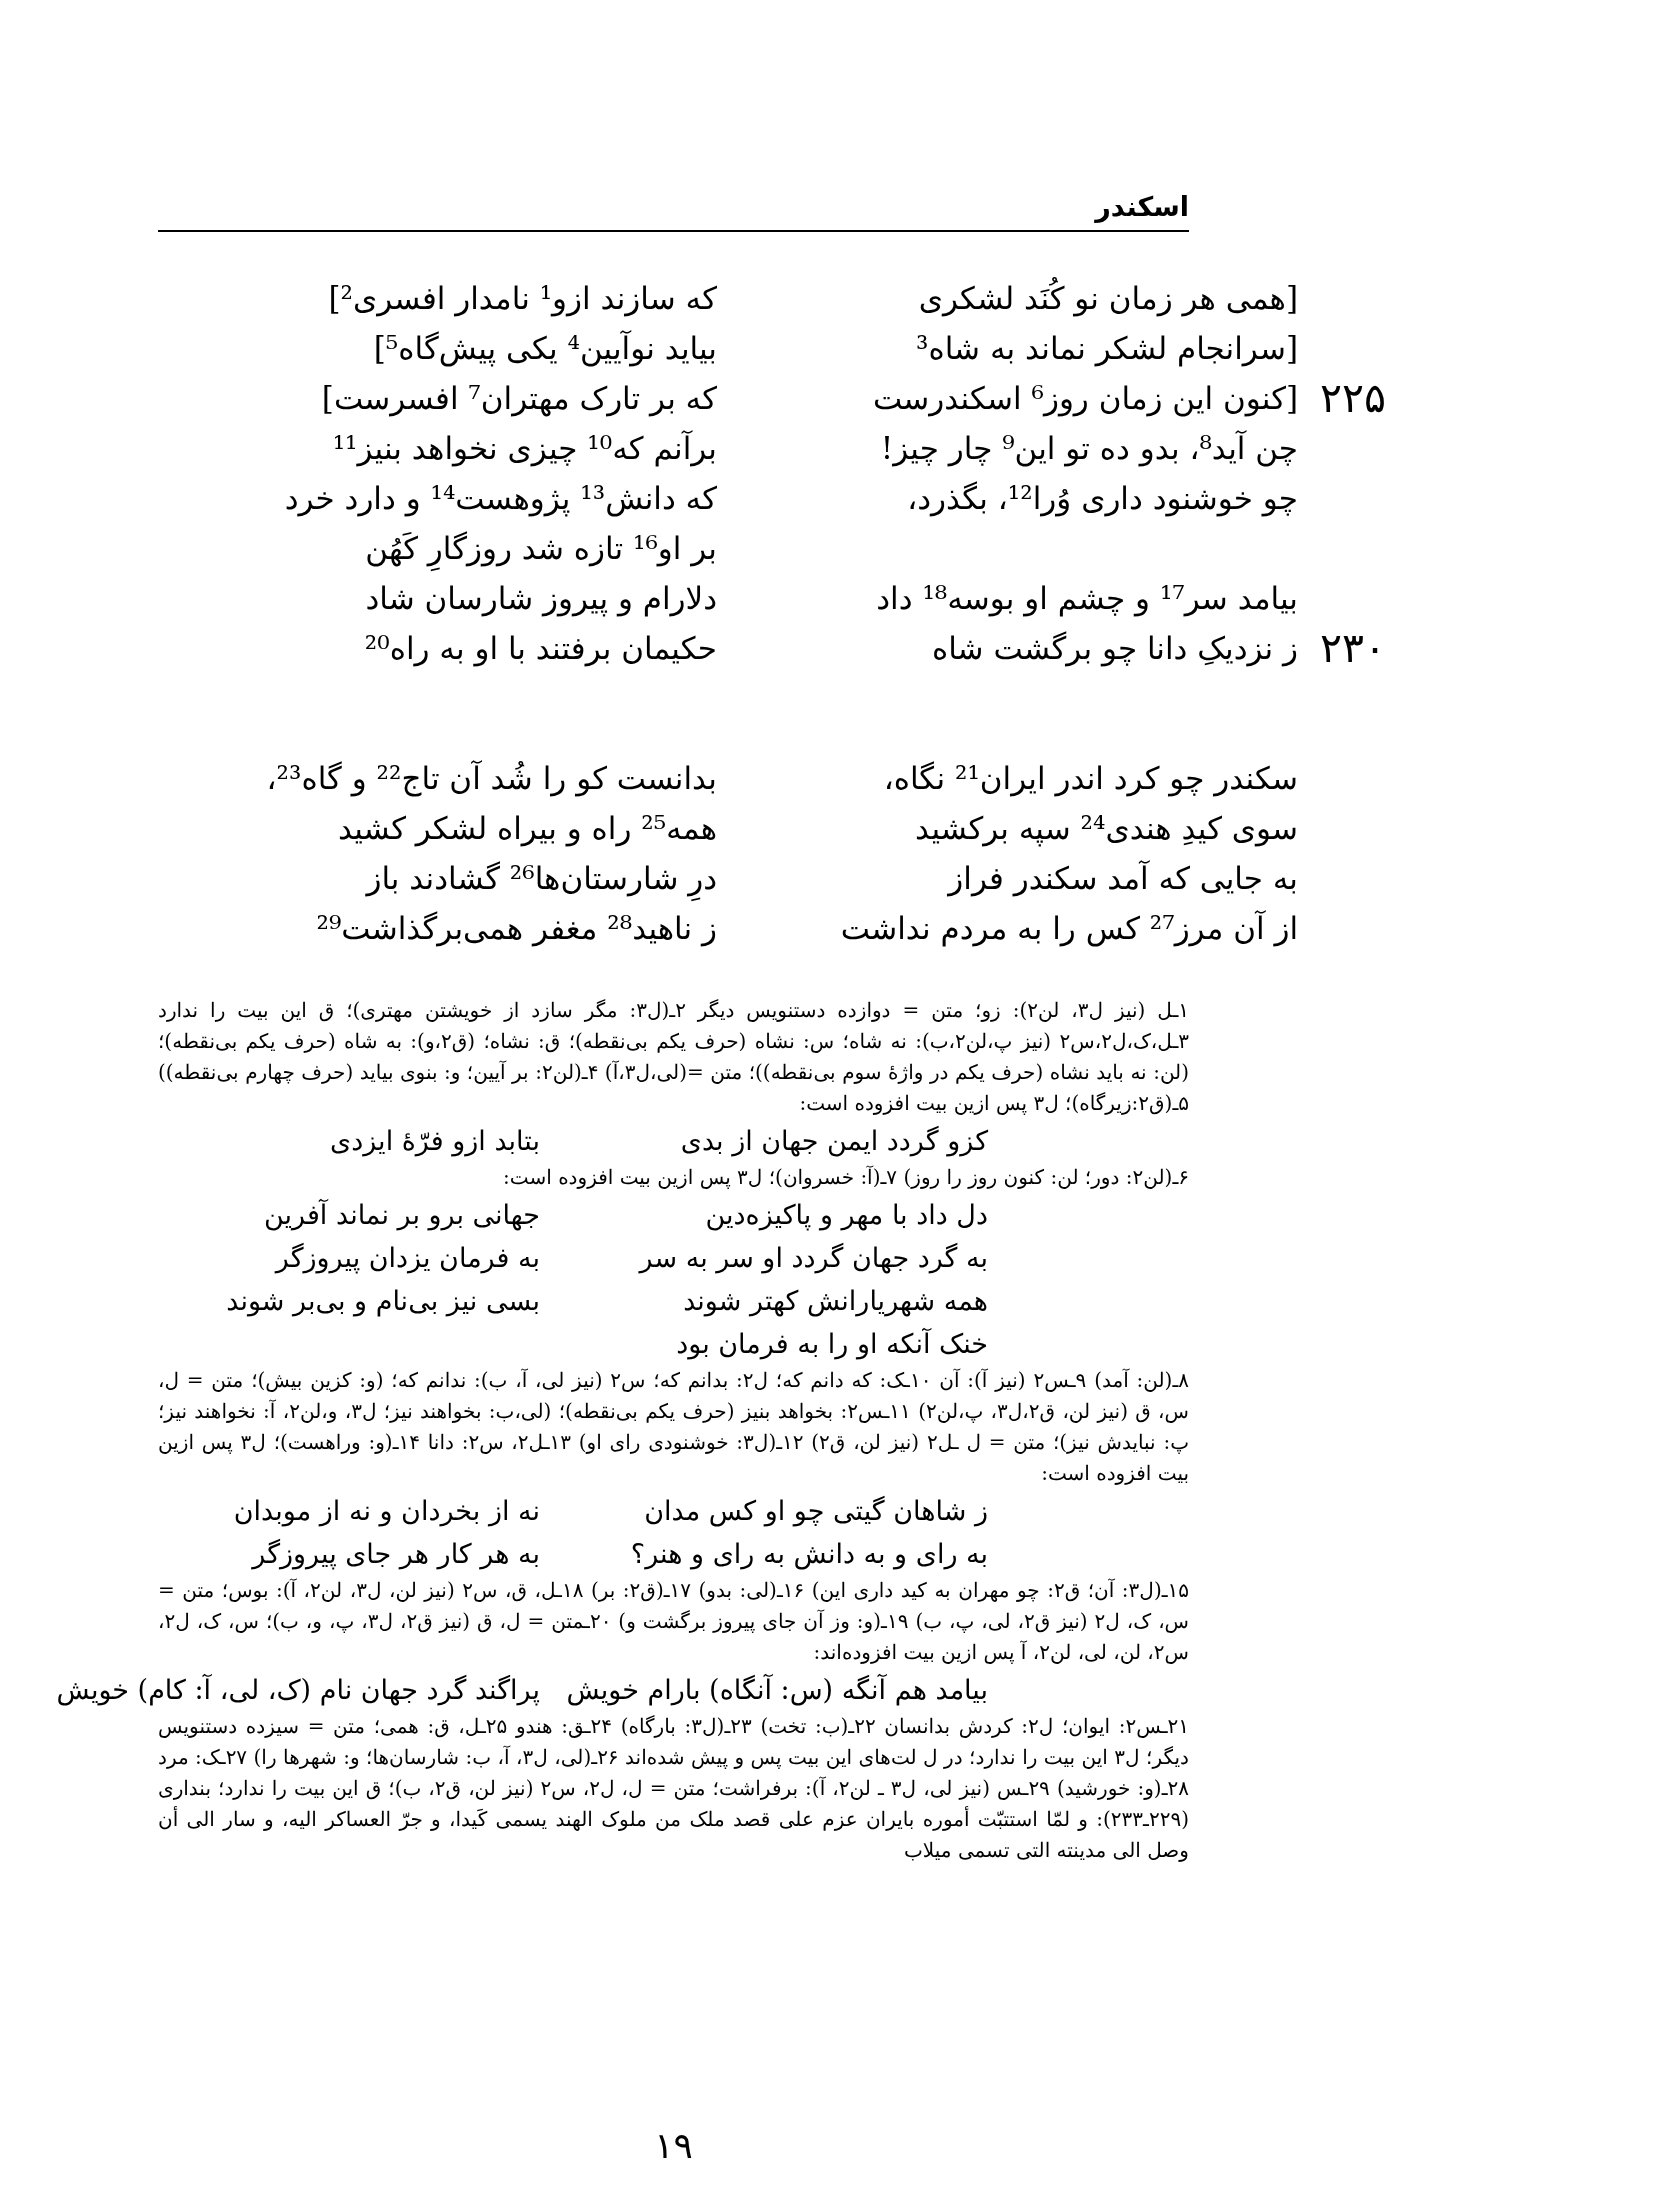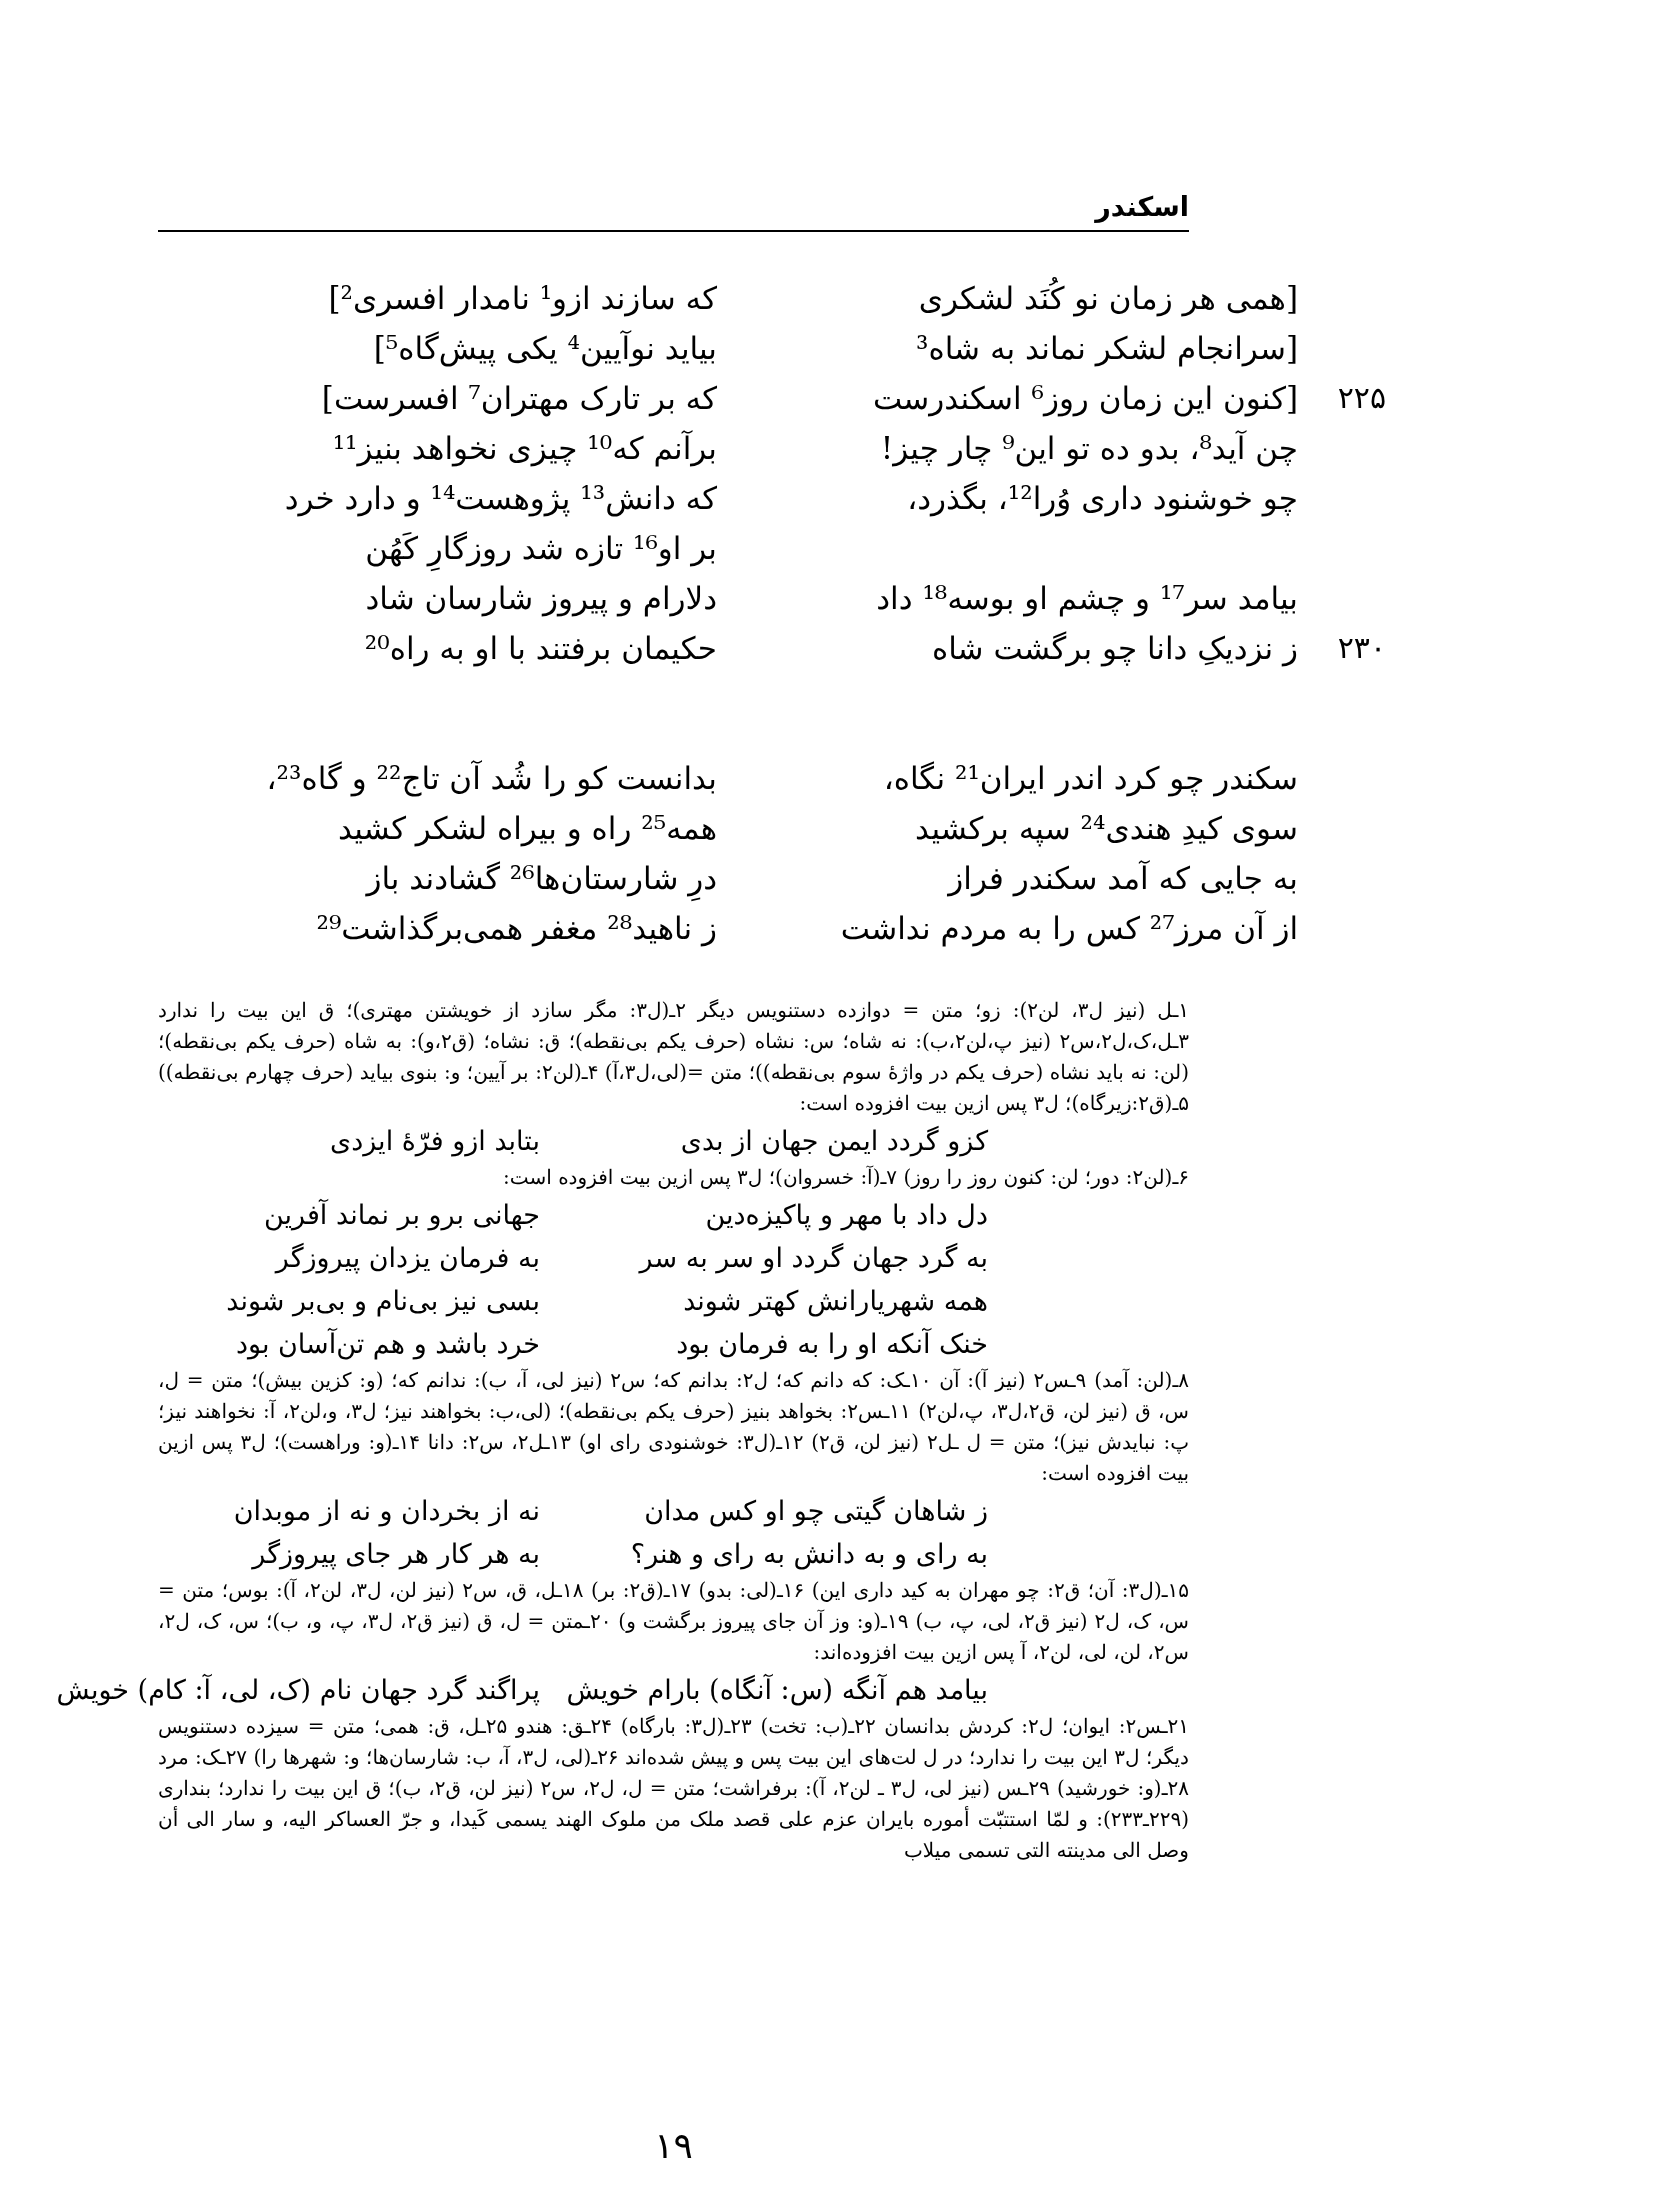--- a/index.html
+++ b/index.html
@@ -8,21 +8,21 @@
   .page { position:absolute; left:0; top:0; width:1347px; height:2205px;margin-top:43px; }
   .header { position:absolute; left:158px; right:158px; top:143px; height:41px; direction:rtl; }
   .header-title { position:absolute; right:0; top:0; font-family:"DejaVu Sans", sans-serif; font-weight:bold; font-size:27px; line-height:41px; }
   .header-rule { position:absolute; left:158px; right:158px; top:187px; height:2px; background:#000; }
 
   .poem { position:absolute; left:237px; width:1149px; direction:rtl; font-size:31px; }
   .verse-row { position:relative; height:50px; }
   .hemi { position:absolute; top:0; line-height:50px; white-space:nowrap; text-align:justify; }
   .hemi.right { right:88px; width:514px; }
   .hemi.left { right:669px; width:480px; }
-  .verse-num { position:absolute; right:0; top:0; line-height:50px; width:74px; text-align:right; font-size:30px; }
+  .verse-num { position:absolute; right:0; top:0; line-height:50px; width:74px; text-align:right; font-size:41px; }
 
   .notes { position:absolute; left:158px; right:158px; top:952px; direction:rtl; font-size:20px; line-height:31px; text-align:justify; }
   .note-para { margin:0; }
   .note-verse { position:relative; height:43px; }
   .note-verse .nh { position:absolute; top:0; line-height:43px; white-space:nowrap; font-size:27px; }
   .note-verse .nh.r { right:201px; width:379px; }
   .note-verse .nh.l { right:649px; width:379px; }
 
   .page-number { position:absolute; left:0; right:0; top:2082px; text-align:center; font-size:36px; }
 </style>
@@ -115,21 +115,20 @@
     <div class="note-verse">
       <span class="nh r">به گرد جهان گردد او سر به سر</span>
       <span class="nh l">به فرمان یزدان پیروزگر</span>
     </div>
     <div class="note-verse">
       <span class="nh r">همه شهریارانش کهتر شوند</span>
       <span class="nh l">بسی نیز بی‌نام و بی‌بر شوند</span>
     </div>
     <div class="note-verse">
       <span class="nh r">خنک آنکه او را به فرمان بود</span>
-      <span class="nh l">خرد باشد و هم تن‌آسان بود</span>
     </div>
     <p class="note-para">۸ـ(لن: آمد) ۹ـس۲ (نیز آ): آن ۱۰ـک: که دانم که؛ ل۲: بدانم که؛ س۲ (نیز لی، آ، ب): ندانم که؛ (و: کزین بیش)؛ متن = ل، س، ق (نیز لن، ق۲،ل۳، پ،لن۲) ۱۱ـس۲: بخواهد بنیز (حرف یکم بی‌نقطه)؛ (لی،ب: بخواهند نیز؛ ل۳، و،لن۲، آ: نخواهند نیز؛ پ: نبایدش نیز)؛ متن = ل ـل۲ (نیز لن، ق۲) ۱۲ـ(ل۳: خوشنودی رای او) ۱۳ـل۲، س۲: دانا ۱۴ـ(و: وراهست)؛ ل۳ پس ازین بیت افزوده است:</p>
     <div class="note-verse">
       <span class="nh r">ز شاهان گیتی چو او کس مدان</span>
       <span class="nh l">نه از بخردان و نه از موبدان</span>
     </div>
     <div class="note-verse">
       <span class="nh r">به رای و به دانش به رای و هنر؟</span>
       <span class="nh l">به هر کار هر جای پیروزگر</span>
     </div>

